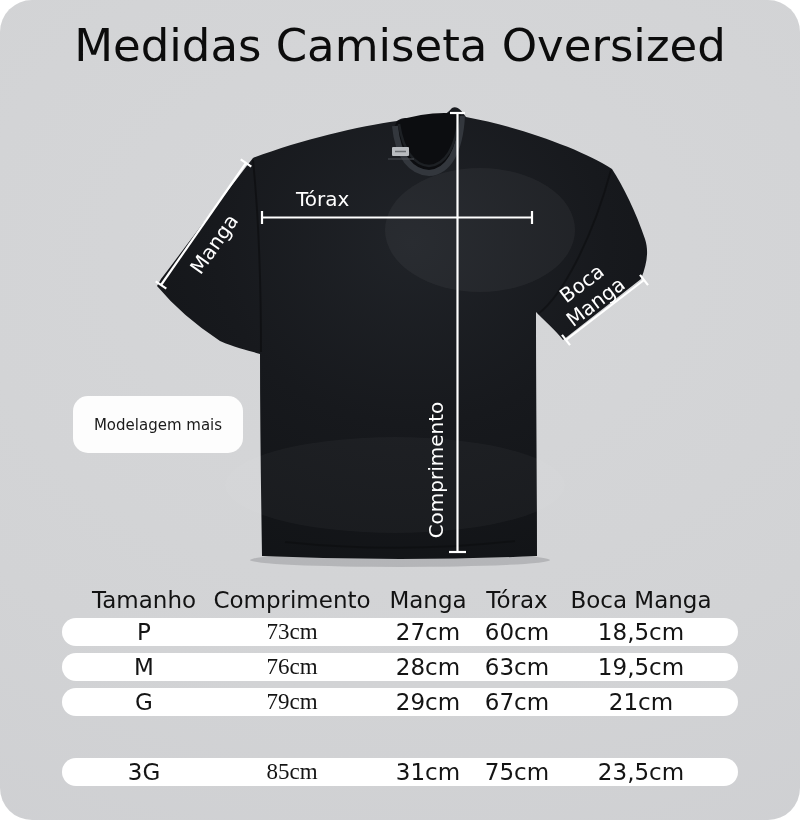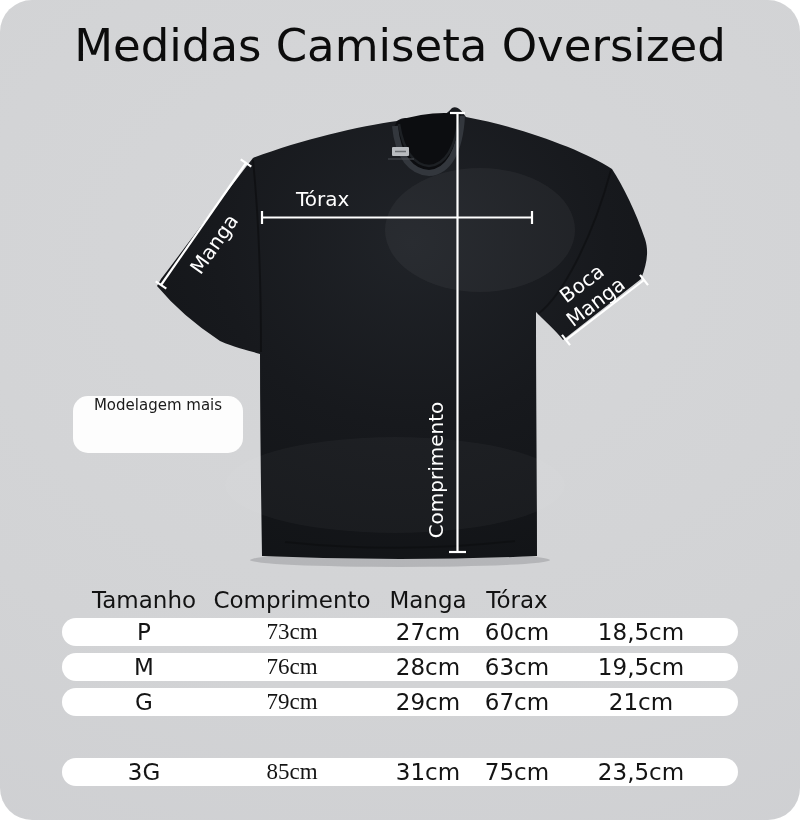--- a/index.html
+++ b/index.html
@@ -48,21 +48,21 @@
   .mlabel-opening { left: 589px; top: 293px; transform: translate(-50%,-50%) rotate(-37deg); text-align: center; line-height: 23px; }
   .mlabel-length  { left: 436px; top: 470px; transform: translate(-50%,-50%) rotate(-90deg); }
 
   .note-bubble {
     position: absolute;
     left: 73px; top: 396px;
     width: 170px; height: 57px;
     background: #fdfdfd;
     border-radius: 15px;
     display: flex;
-    flex-direction: row;
+    flex-direction: column;
     justify-content: center;
     text-align: center;
     font-size: 15px;
     line-height: 18px;
     color: #1b1b1b;
   }
 
   
   .thead {
     position: absolute;
@@ -202,20 +202,21 @@
 
   <div class="note-bubble">
     <div>Modelagem mais</div>
   </div>
 
   <div class="thead">
     <span class="hcell hc0">Tamanho</span>
     <span class="hcell hc1">Comprimento</span>
     <span class="hcell hc2">Manga</span>
     <span class="hcell hc3">Tórax</span>
+    <span class="hcell hc4">Boca Manga</span>
   </div>
 
   <div class="row row-0">
     <span class="cell c0">P</span>
     <span class="cell c1">73cm</span>
     <span class="cell c2">27cm</span>
     <span class="cell c3">60cm</span>
     <span class="cell c4">18,5cm</span>
   </div>
   <div class="row row-1">

